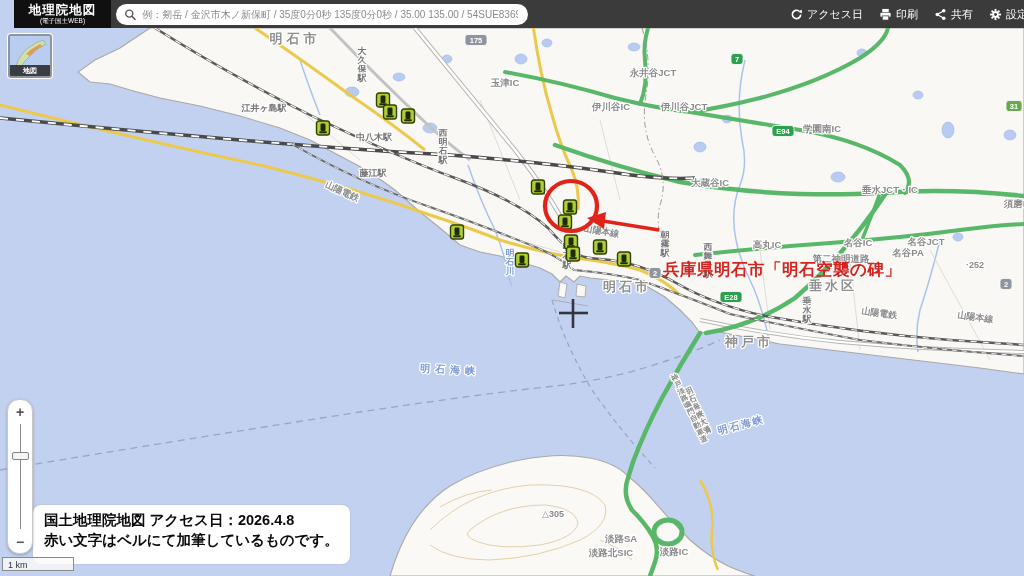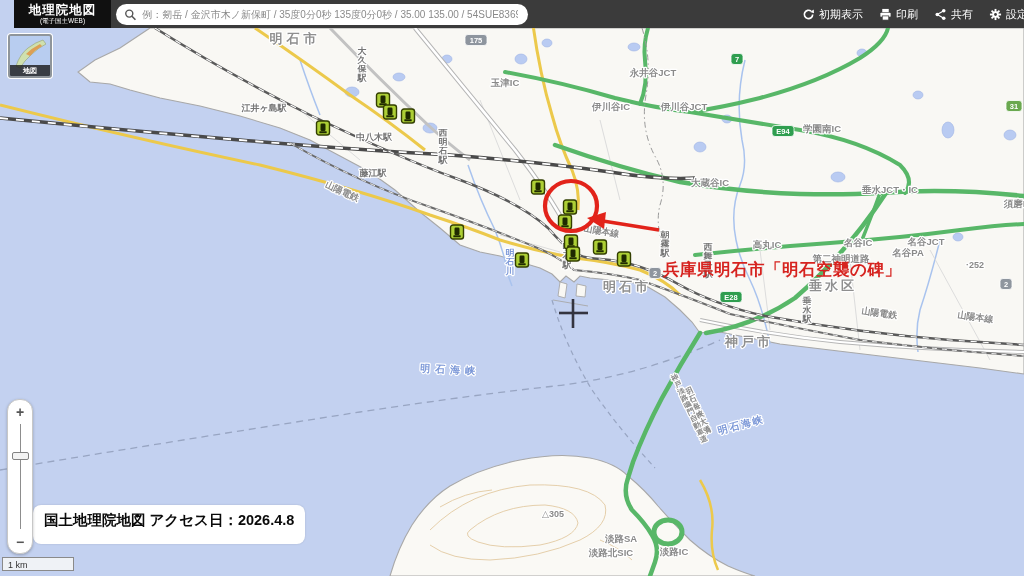--- a/index.html
+++ b/index.html
@@ -330,21 +330,21 @@
         <path d="M 9,9 L 13,13" stroke="#555" stroke-width="1.8"></path>
       </svg>
       <input type="text" placeholder="例：剱岳 / 金沢市木ノ新保町 / 35度0分0秒 135度0分0秒 / 35.00 135.00 / 54SUE83694920" style="">
     </div>
     <div class="acts">
       <div class="abtn">
         <svg width="13" height="13" viewBox="0 0 14 14">
           <path d="M 11.5,7 A 4.5,4.5 0 1 1 9.8,3.4" fill="none" stroke="#fff" stroke-width="1.8"></path>
           <polygon points="12.6,1.5 12.9,5.6 8.9,4.4" fill="#fff"></polygon>
         </svg>
-        <span>初期表示</span>
+        <span>アクセス日</span>
       </div>
       <div class="abtn">
         <svg width="13" height="13" viewBox="0 0 14 14">
           <rect x="3.5" y="1" width="7" height="3.5" fill="#fff"></rect>
           <rect x="1.5" y="5" width="11" height="4.5" rx="1" fill="#fff"></rect>
           <rect x="3.5" y="8.5" width="7" height="4.5" fill="#fff" stroke="#3b3b3b" stroke-width="0.8"></rect>
         </svg>
         <span>印刷</span>
       </div>
       <div class="abtn">
@@ -387,15 +387,16 @@
     <div class="zhandle"></div>
     <div class="zout">−</div>
   </div>
 
   <div class="scalebar">1 km</div>
 
   <div class="rednote">兵庫県明石市「明石空襲の碑」</div>
 
   <div class="infobox">
     <div>国土地理院地図  アクセス日：2026.4.8</div>
+    <div>赤い文字はベルにて加筆しているものです。</div>
   </div>
 
 </div>
 
 </body></html>

